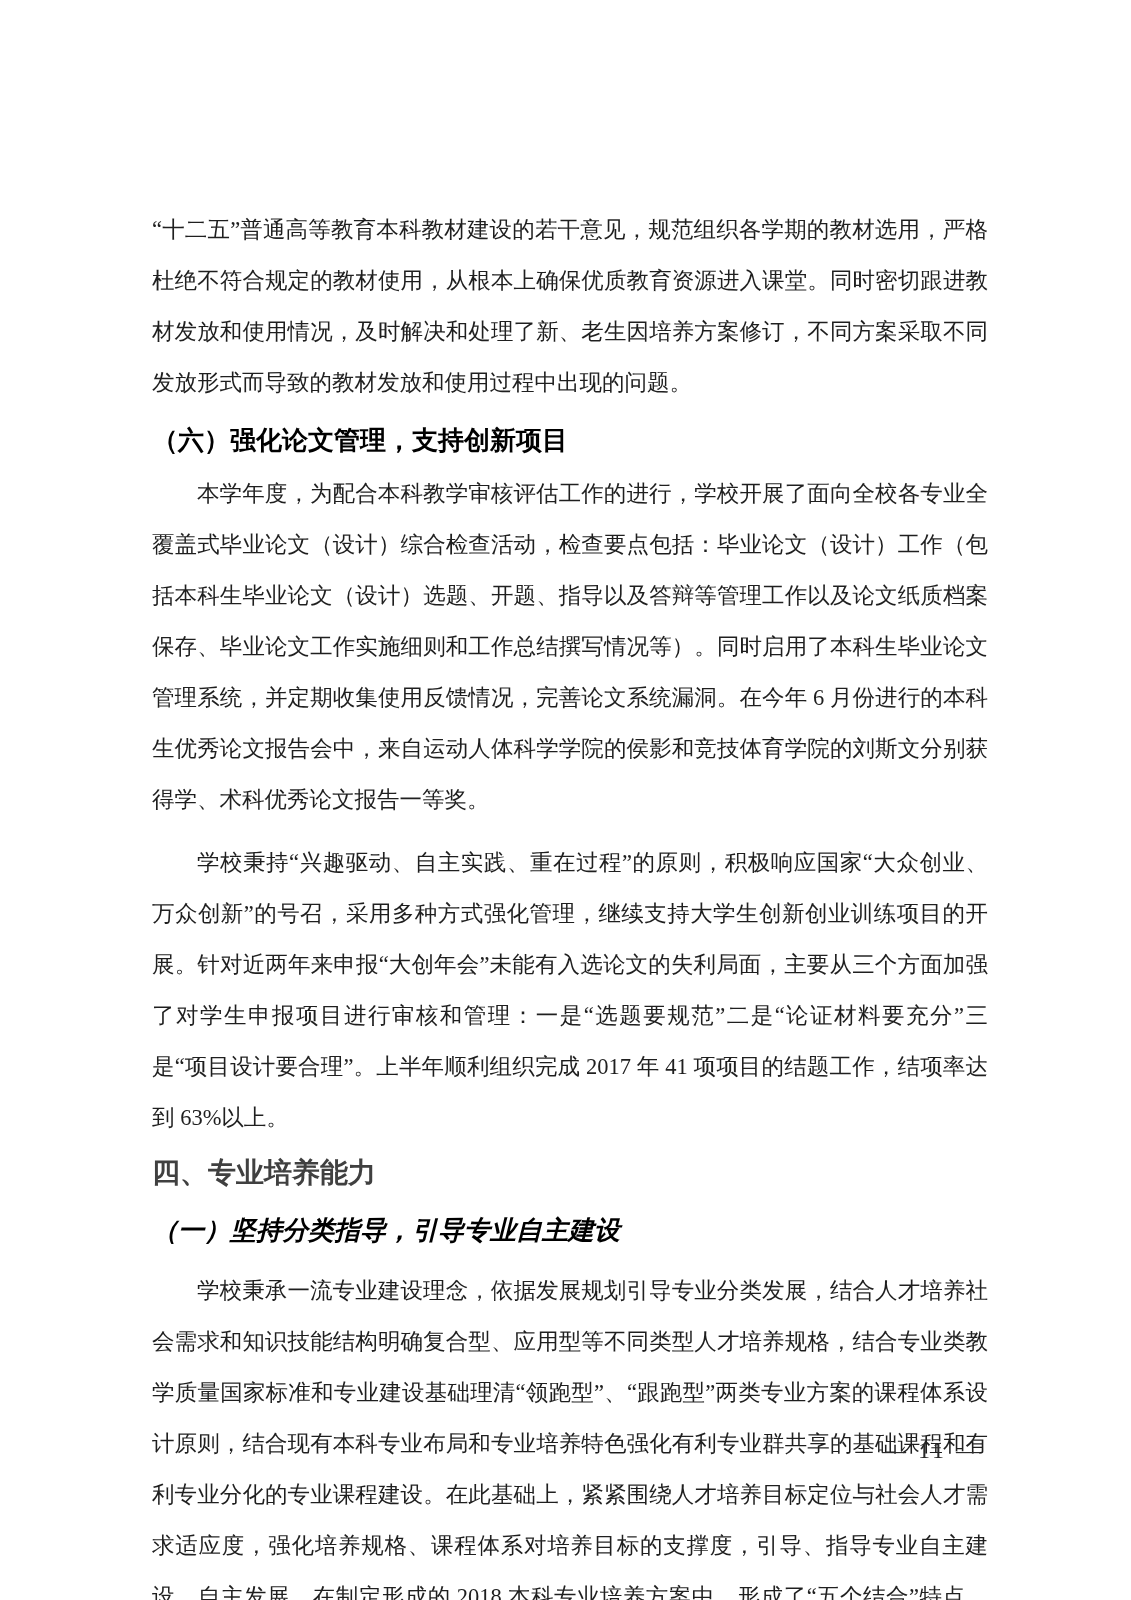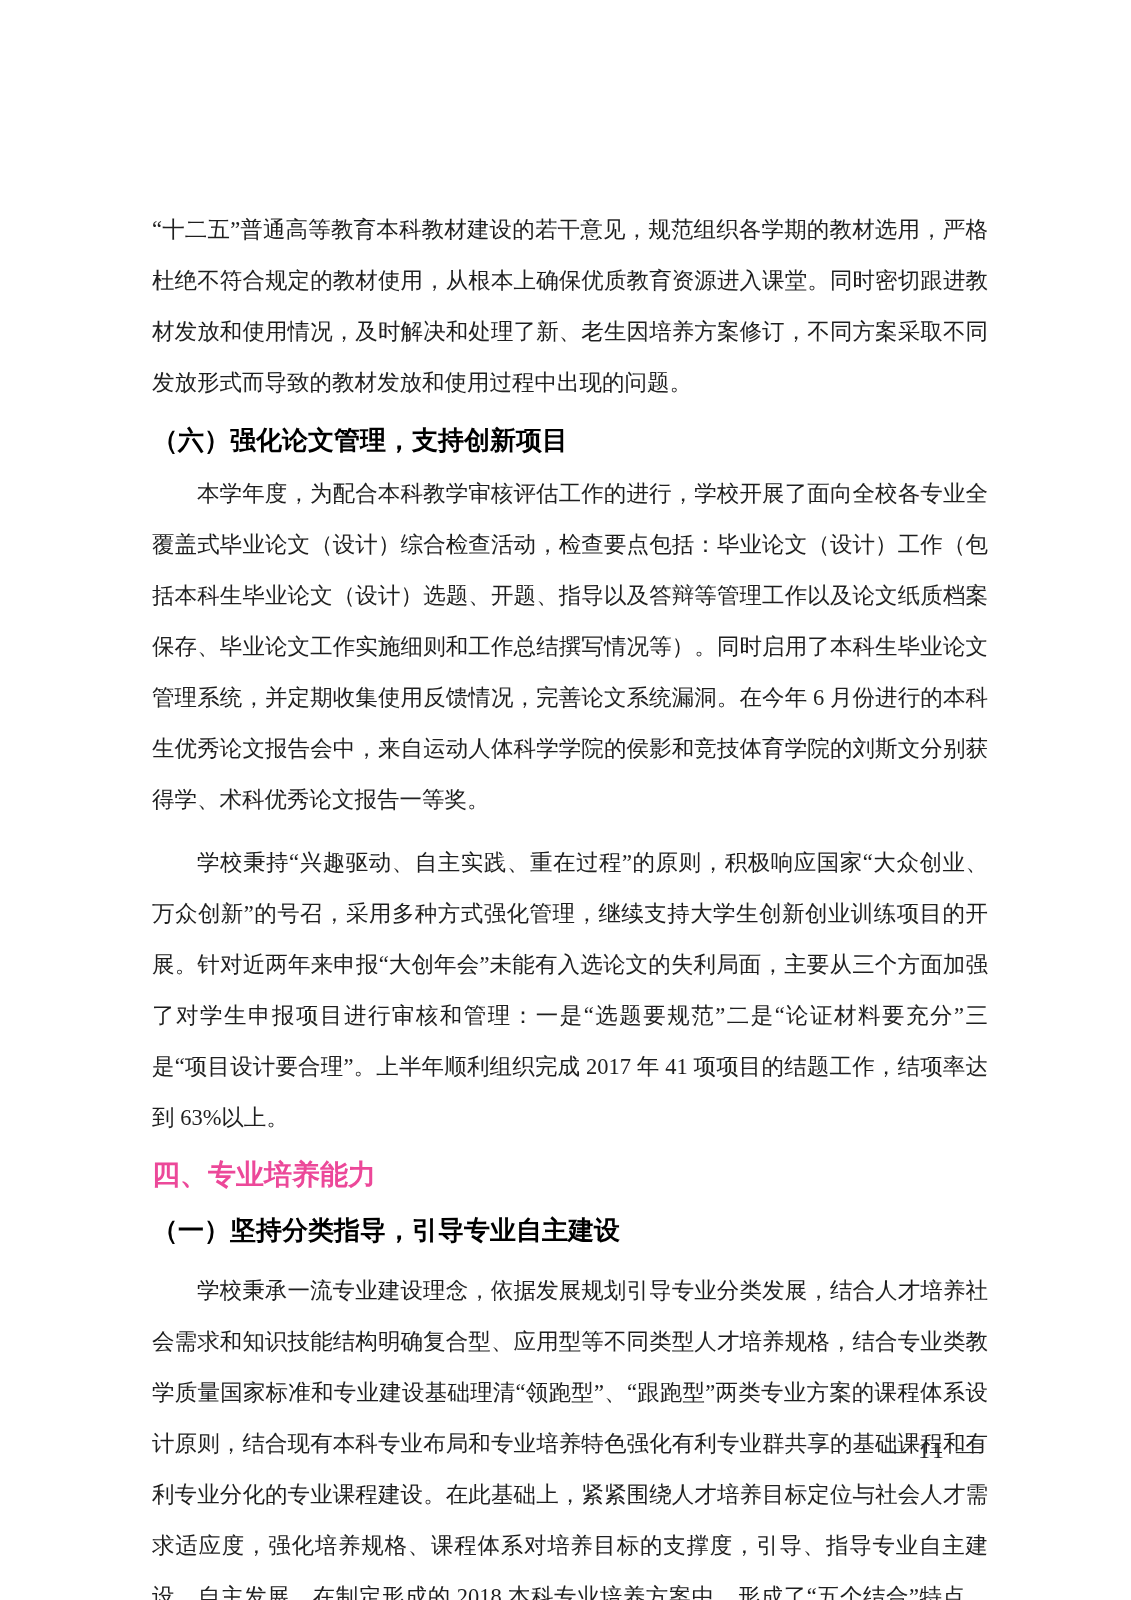--- a/index.html
+++ b/index.html
@@ -38,27 +38,28 @@
     font-size: 26px;
     line-height: 38px;
     color: #000000;
   }
   .h-sub-six {
     margin: 14px 0 8px 0;
     font-family: Liberation Serif, serif;
   }
   .h-sub-one {
     margin: 14px 0 16px 0;
+    font-style: italic;
   }
   .h-chapter {
-    font-family: Liberation Serif, serif;
+    font-family: Liberation Mono, monospace;
     font-weight: 700;
     font-size: 28px;
     line-height: 40px;
-    color: #ec4899;
+    color: #404040;
     margin: 11px 0 16px 0;
   }
   .page-num {
     position: absolute;
     top: 1437px;
     right: 148px;
     font-family: "Liberation Serif", "DejaVu Serif", serif;
     font-size: 24px;
     color: #2a2a2a;
     letter-spacing: 3px;

